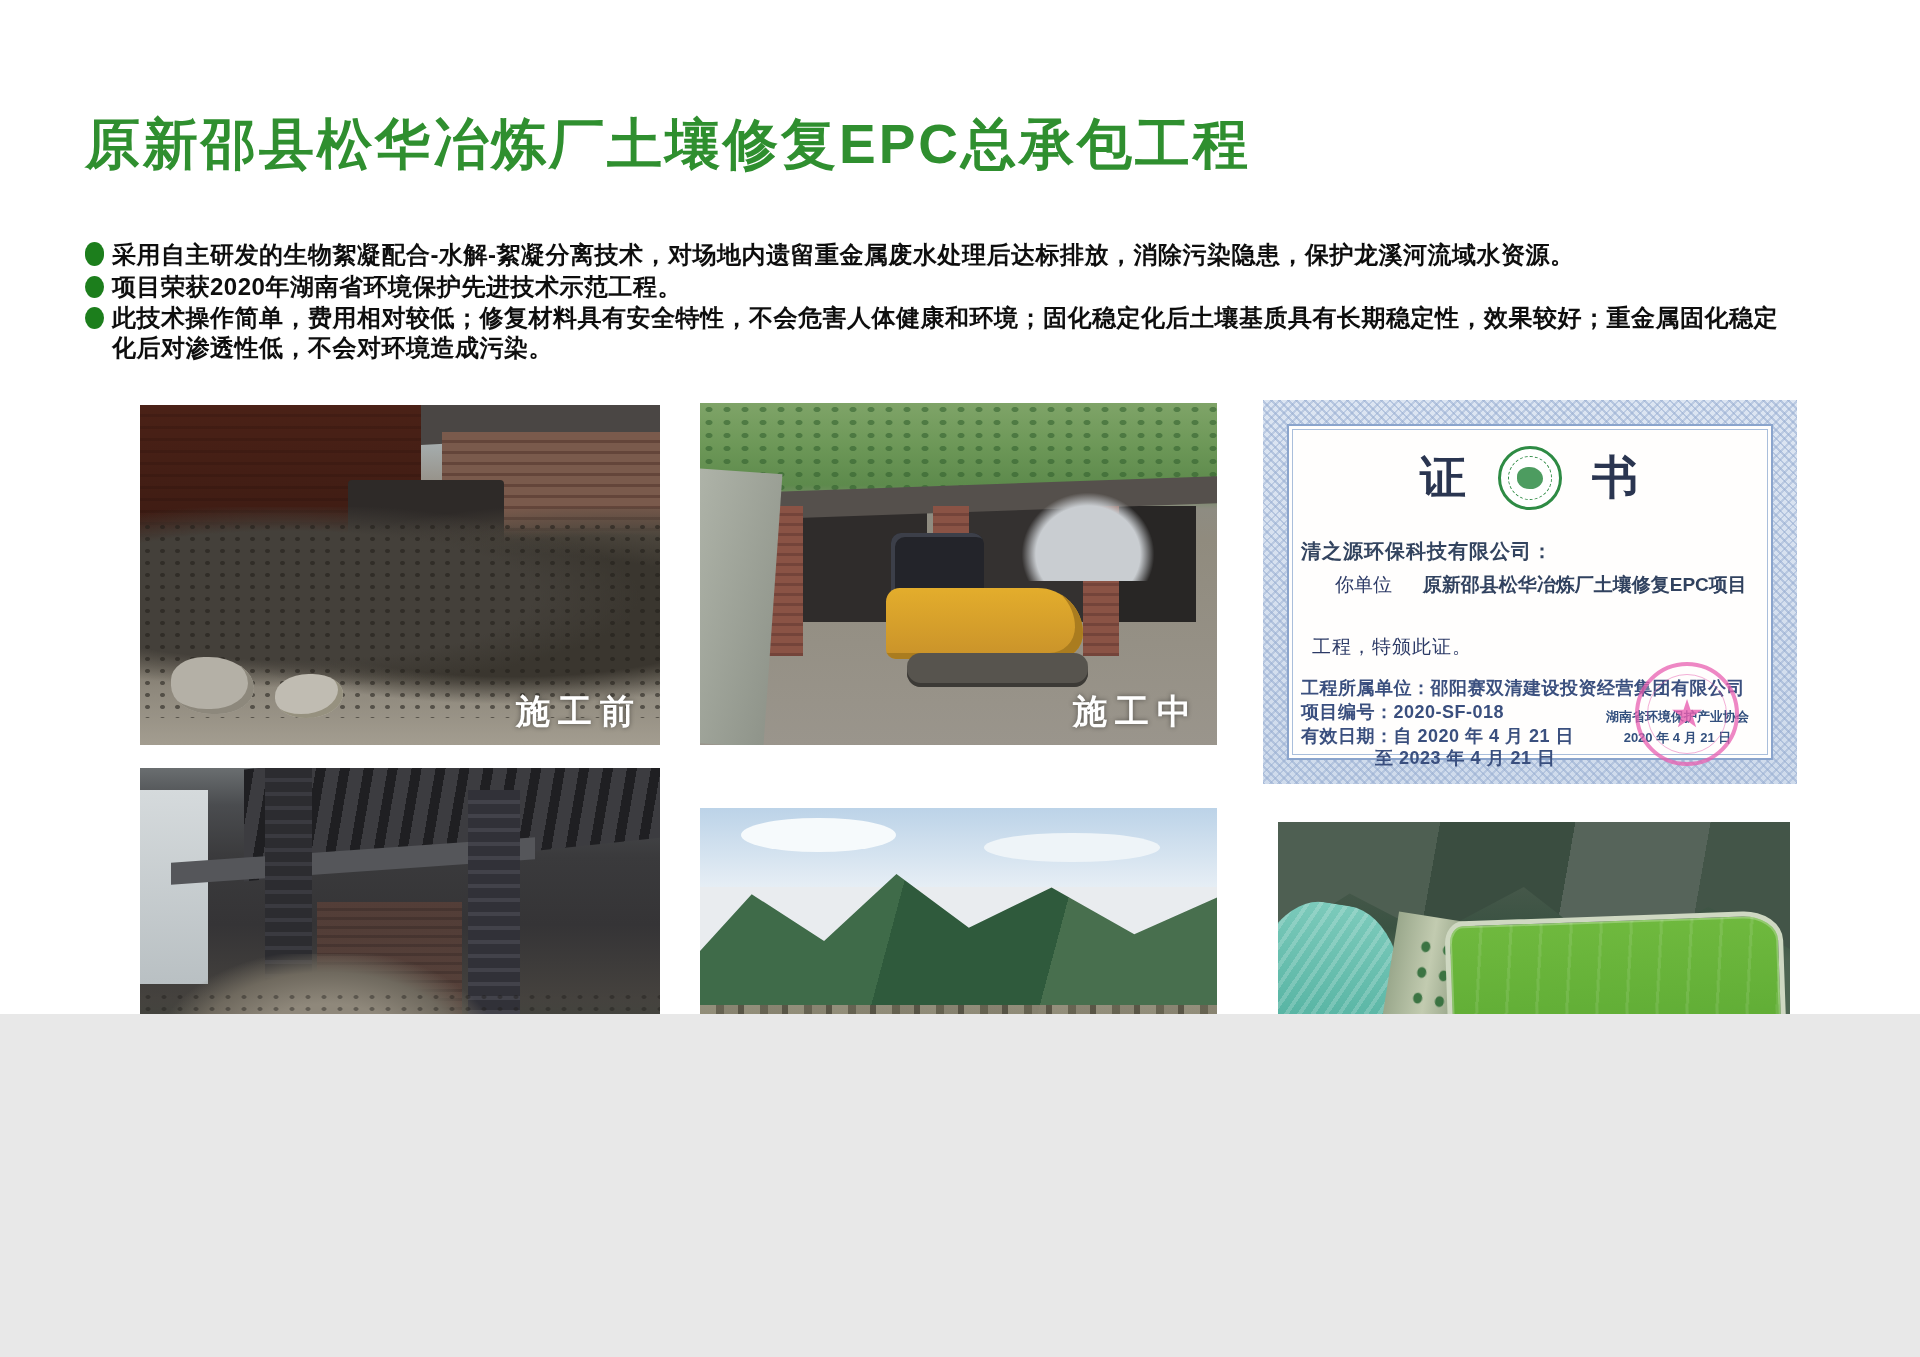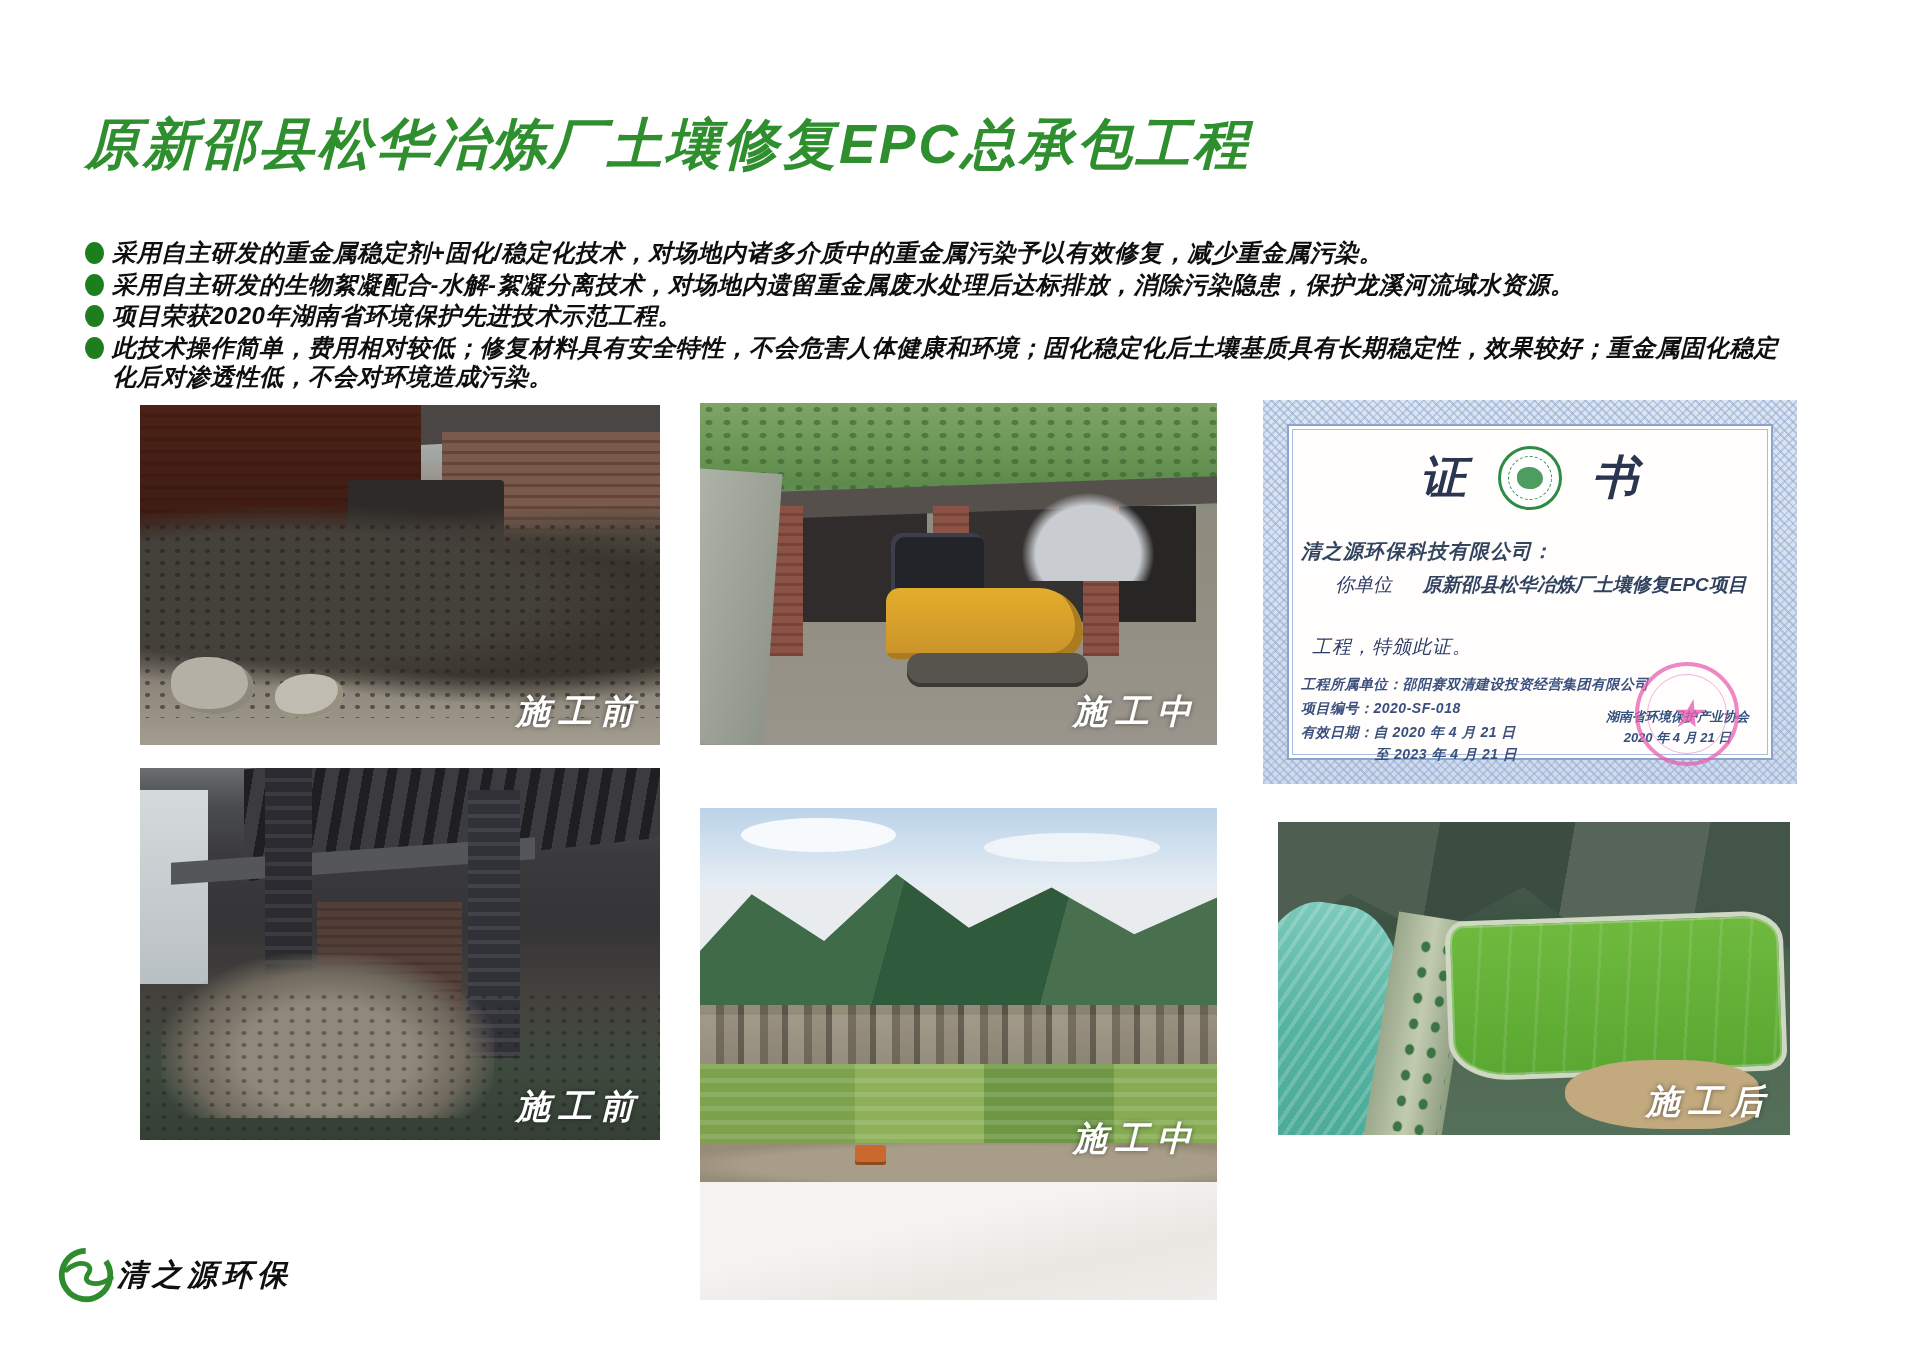--- a/index.html
+++ b/index.html
@@ -1,18 +1,18 @@
 <!DOCTYPE html>
 <html lang="zh"><head>
 <meta charset="utf-8">
 <style>
   html,body{margin:0;padding:0;background:#e8e8e8;}
   .page{
-    position:relative;width:1920px;height:1357px;background:#ffffff;
-    font-family:"Liberation Sans",sans-serif;overflow:hidden;margin:0 auto;font-style:italic;
+    position:relative;width:1920px;height:1014px;background:#ffffff;
+    font-family:"Liberation Sans",sans-serif;overflow:hidden;margin:0 auto;
   }
   
   .title{
     position:absolute;left:85px;top:108px;margin:0;
     font-size:55px;font-weight:bold;letter-spacing:3px;color:#2f8f2f;
     white-space:nowrap;
   }
   
   .bullets{position:absolute;left:85px;top:238px;width:1700px;margin:0;padding:0;list-style:none;}
   .bullets li{
@@ -75,21 +75,21 @@
   .cert-titlerow{position:absolute;left:0;top:46px;width:100%;display:flex;align-items:center;justify-content:center;gap:30px;}
   .cert-zheng,.cert-shu{font-family:"Liberation Serif",serif;font-size:46px;font-weight:bold;color:#2a3550;letter-spacing:2px;}
   .emblem{width:58px;height:58px;border-radius:50%;border:3px solid #2e8b44;position:relative;background:#fff;}
   .emblem::before{content:"";position:absolute;inset:7px;border-radius:50%;border:1px dashed #2e8b44;}
   .emblem::after{content:"";position:absolute;left:16px;top:18px;width:26px;height:22px;border-radius:45% 55% 50% 50%;background:#2e8b44;opacity:.85;}
   .cert-recipient{position:absolute;left:38px;top:138px;margin:0;font-size:20px;font-weight:bold;color:#33445f;letter-spacing:1px;}
   .cert-l1{position:absolute;left:72px;top:172px;margin:0;font-size:19px;color:#2c3a66;font-family:"Liberation Serif",serif;}
   .cert-l1 .proj{font-family:"Liberation Sans",sans-serif;font-weight:bold;color:#31425f;margin-left:26px;}
   .cert-l2{position:absolute;left:38px;top:203px;margin:0;font-size:19px;letter-spacing:1px;color:#2c3a66;font-family:"Liberation Serif",serif;}
   .cert-l3{position:absolute;left:49px;top:234px;margin:0;font-size:19px;letter-spacing:1px;color:#2c3a66;font-family:"Liberation Serif",serif;}
-  .cert-meta{position:absolute;left:38px;margin:0;font-size:14px;font-weight:bold;color:#3a4f7e;letter-spacing:.5px;}
+  .cert-meta{position:absolute;left:38px;margin:0;font-size:18px;font-weight:bold;color:#3a4f7e;letter-spacing:.5px;}
   .m-owner{top:276px;} .m-no{top:300px;} .m-from{top:324px;} .m-to{top:346px;left:112px;}
   .cert-issuer{position:absolute;right:48px;top:306px;text-align:center;font-size:13px;font-weight:bold;color:#33507e;line-height:21px;z-index:2;}
   .cert-issuer p{margin:0;}
   .pink-seal{position:absolute;right:58px;top:262px;width:96px;height:96px;border-radius:50%;
     border:4px solid rgba(232,95,176,.75);color:rgba(232,95,176,.8);display:flex;align-items:center;justify-content:center;
     font-size:34px;z-index:3;background:rgba(255,255,255,0);}
   .pink-seal::after{content:"";position:absolute;inset:8px;border-radius:50%;border:1px solid rgba(232,95,176,.5);}
   
   .p4{left:140px;top:768px;width:520px;height:372px;
     background:linear-gradient(180deg,#6a6e70 0%,#4a4c4f 10%,#3a3a3c 24%,#353436 42%,#45423e 62%,#3f4a3f 80%,#353f35 100%);}
@@ -146,21 +146,20 @@
 </head>
 <body>
 
 <div class="page">
 
   <h1 class="title">原新邵县松华冶炼厂土壤修复EPC总承包工程</h1>
 
   <ul class="bullets">
     <li>
       <span class="dot"></span>
-      <span>采用自主研发的重金属稳定剂+固化/稳定化技术，对场地内诸多介质中的重金属污染予以有效修复，减少重金属污染。</span>
     </li>
     <li>
       <span class="dot"></span>
       <span>采用自主研发的生物絮凝配合-水解-絮凝分离技术，对场地内遗留重金属废水处理后达标排放，消除污染隐患，保护龙溪河流域水资源。</span>
     </li>
     <li>
       <span class="dot"></span>
       <span>项目荣获2020年湖南省环境保护先进技术示范工程。</span>
     </li>
     <li>

